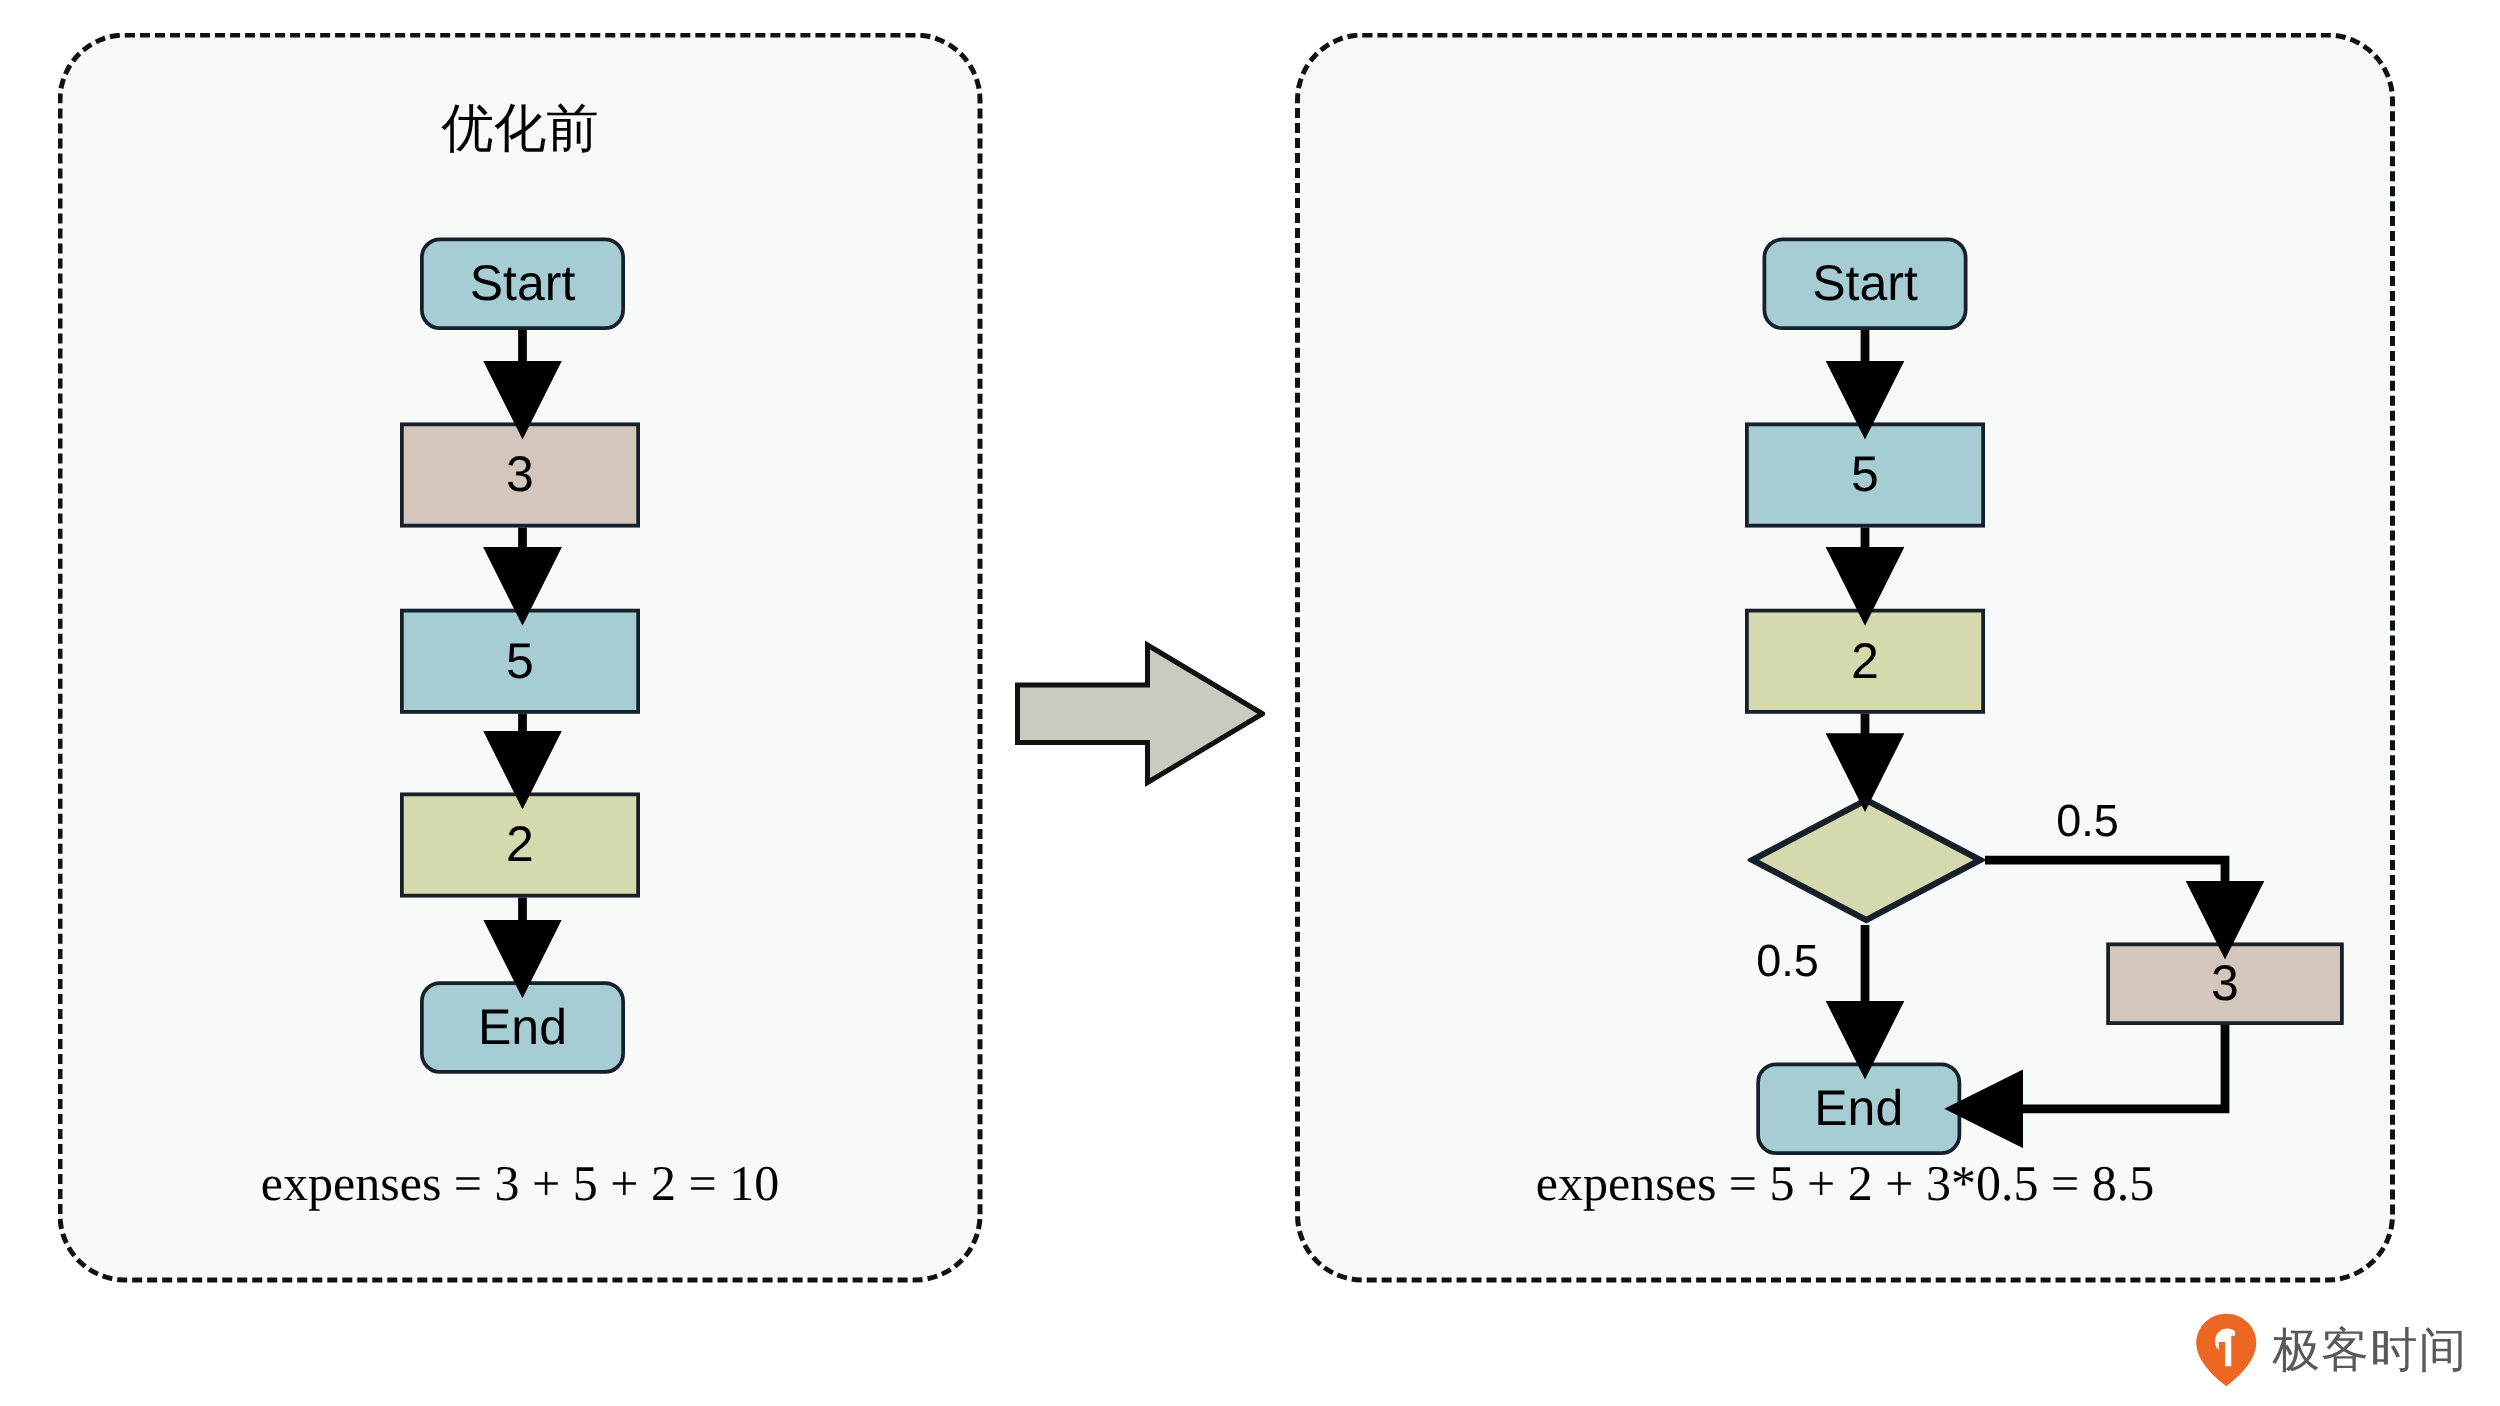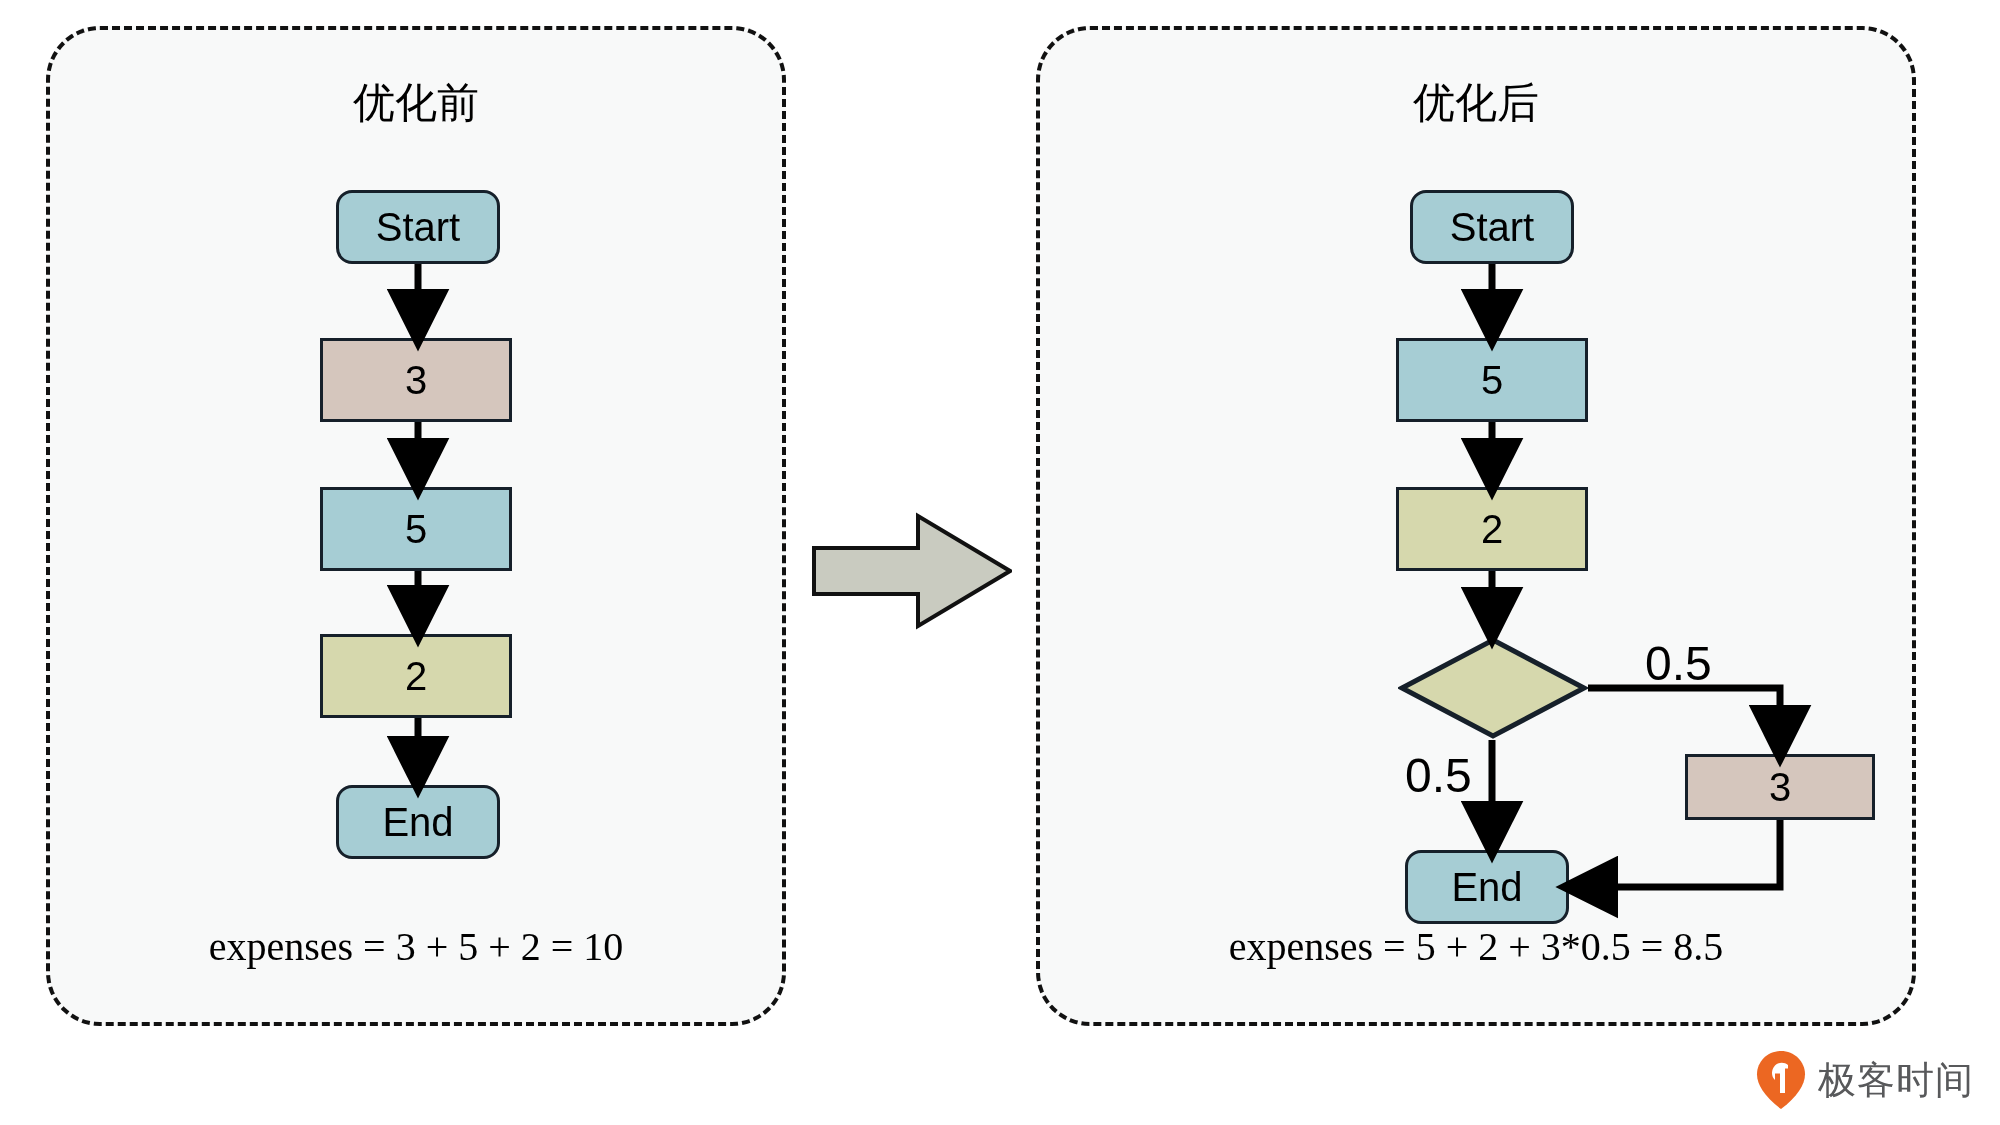--- a/index.html
+++ b/index.html
@@ -81,21 +81,21 @@
     position: absolute;
     left: 0; top: 0;
     width: 2000px;
     height: 1125px;
     pointer-events: none;
   }
 
   
   .edge-label {
     position: absolute;
-    font-size: 48px;
+    font-size: 36px;
     color: #000000;
     font-family: "Liberation Sans", "DejaVu Sans", sans-serif;
     white-space: nowrap;
   }
 
   
   #big-arrow {
     position: absolute;
     left: 812px;
     top: 512px;
@@ -144,21 +144,20 @@
 
   <div class="node process" style="left:320px; top:634px; width:192px; height:84px; background:#d6d8ad;">
     <span>2</span>
   </div>
 
   <div class="node terminal" style="left:336px; top:785px; width:164px; height:74px; background:#a6cdd4;">
     <span>End</span>
   </div>
 
   <div class="panel" id="panel-after">
-    <div class="panel-title">优化后</div>
     <div class="panel-formula">expenses = 5 + 2 + 3*0.5 = 8.5</div>
   </div>
 
   <div class="node terminal" style="left:1410px; top:190px; width:164px; height:74px; background:#a6cdd4;">
     <span>Start</span>
   </div>
 
   <div class="node process" style="left:1396px; top:338px; width:192px; height:84px; background:#a6cdd4;">
     <span>5</span>
   </div>

